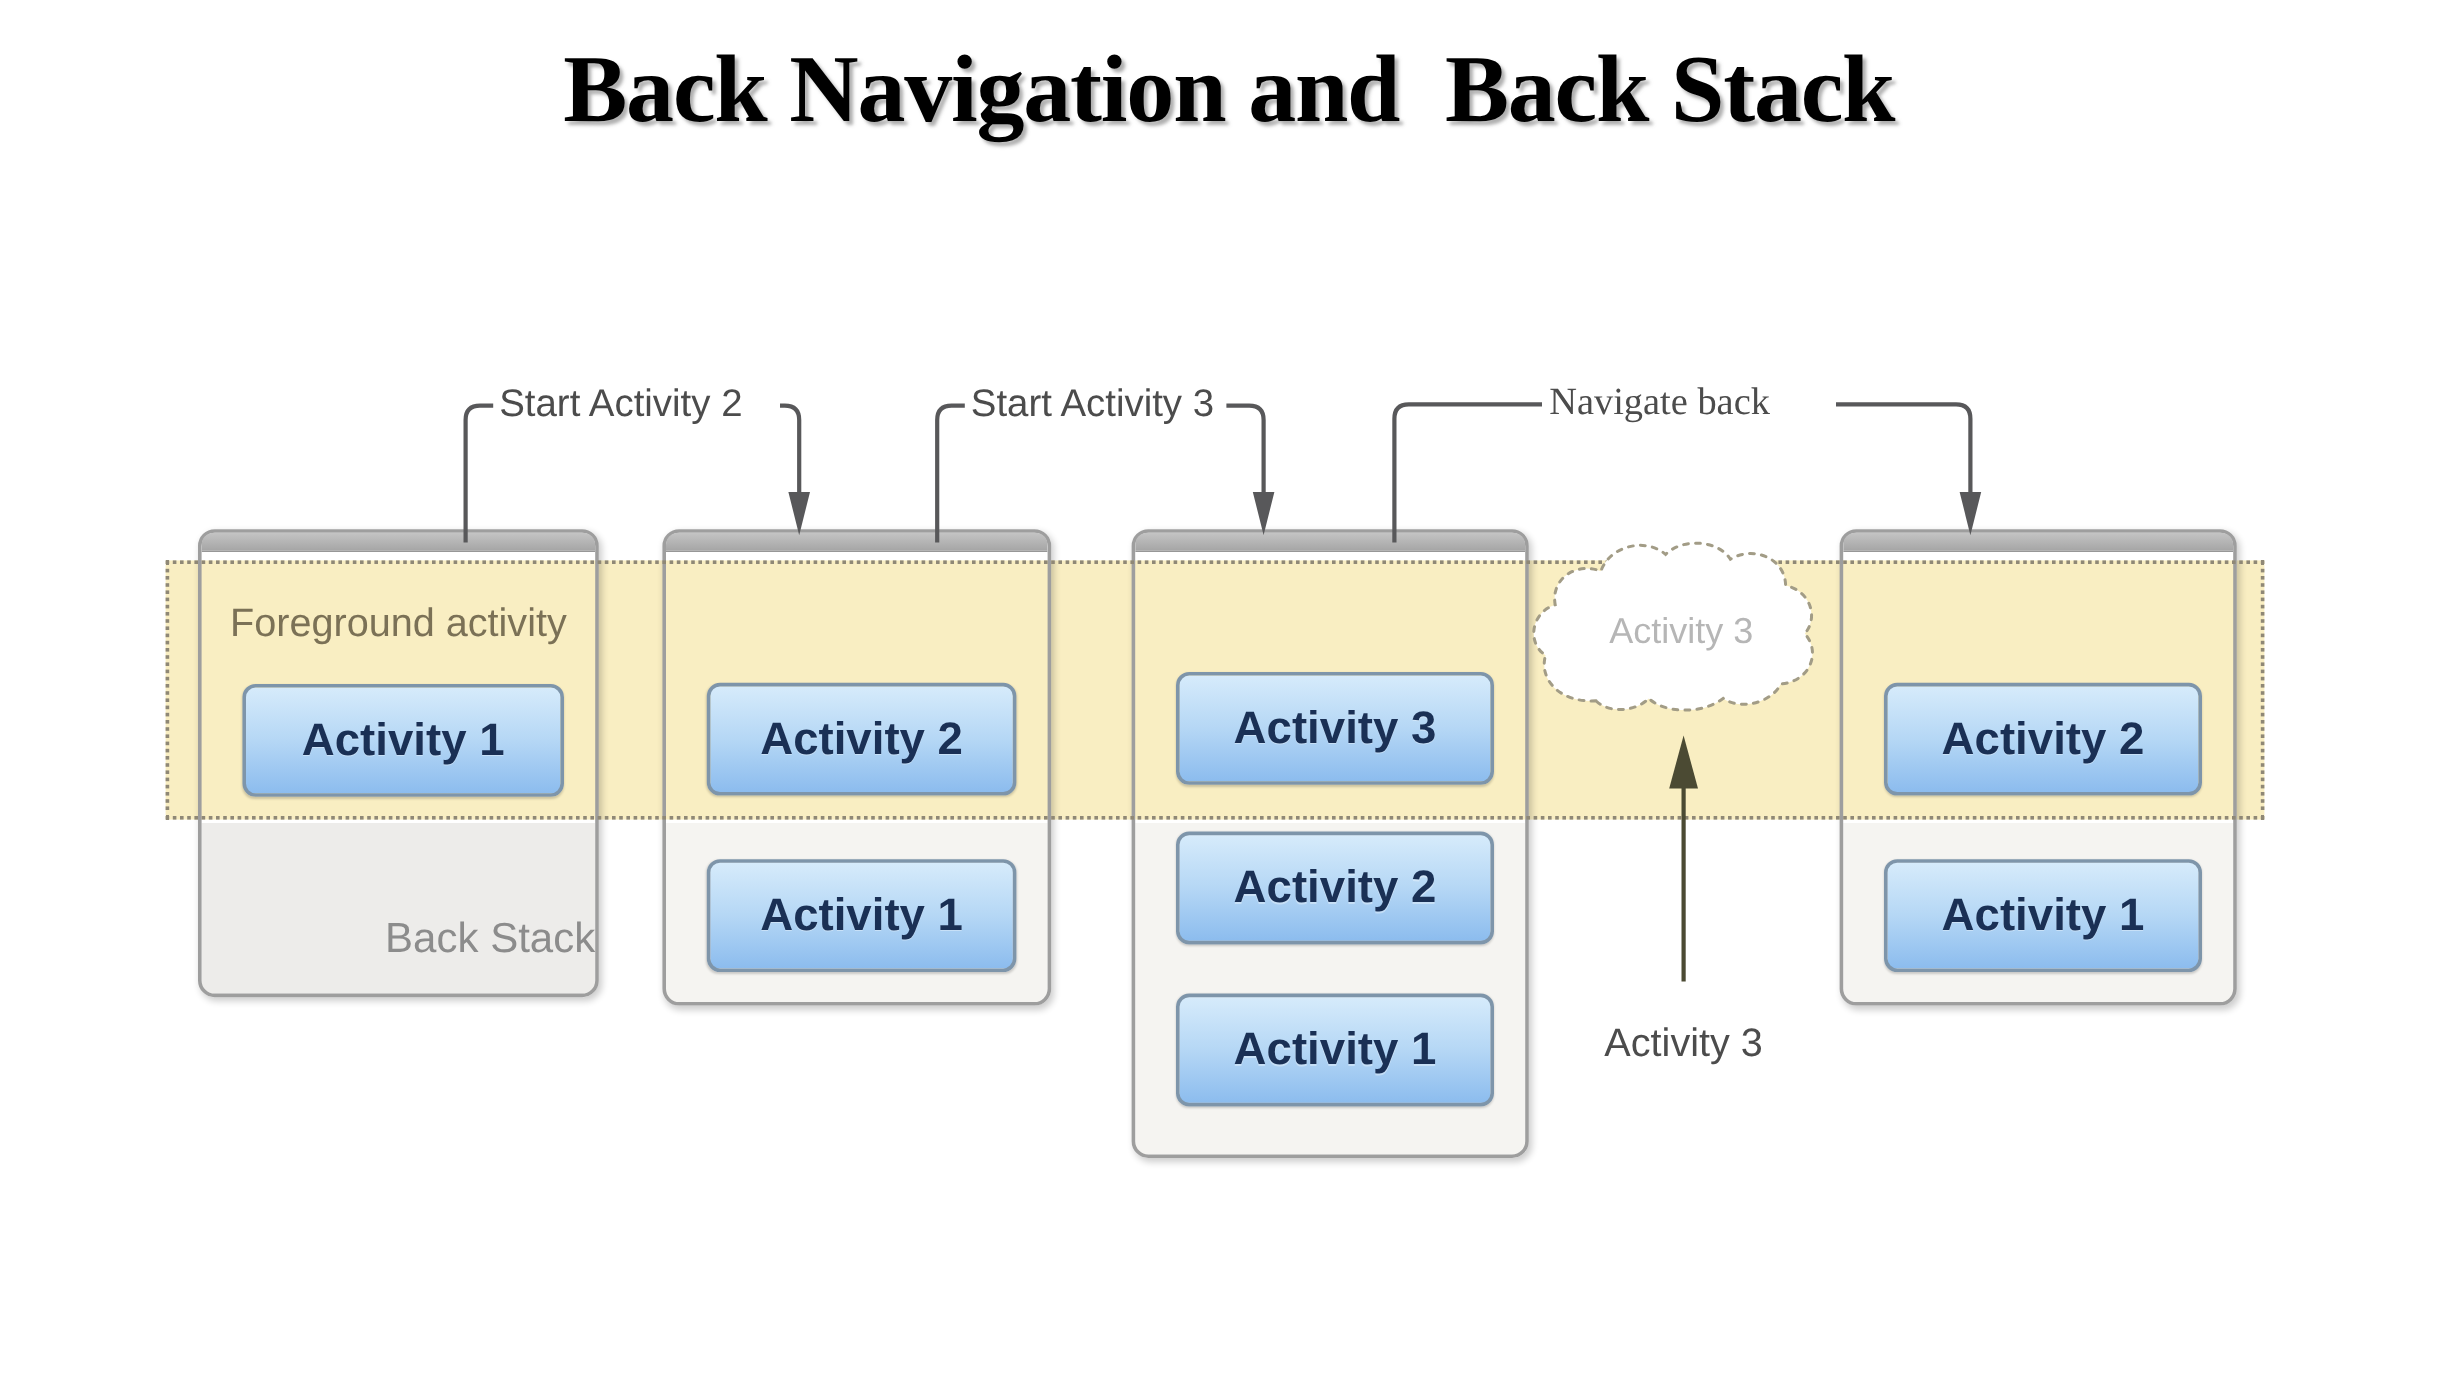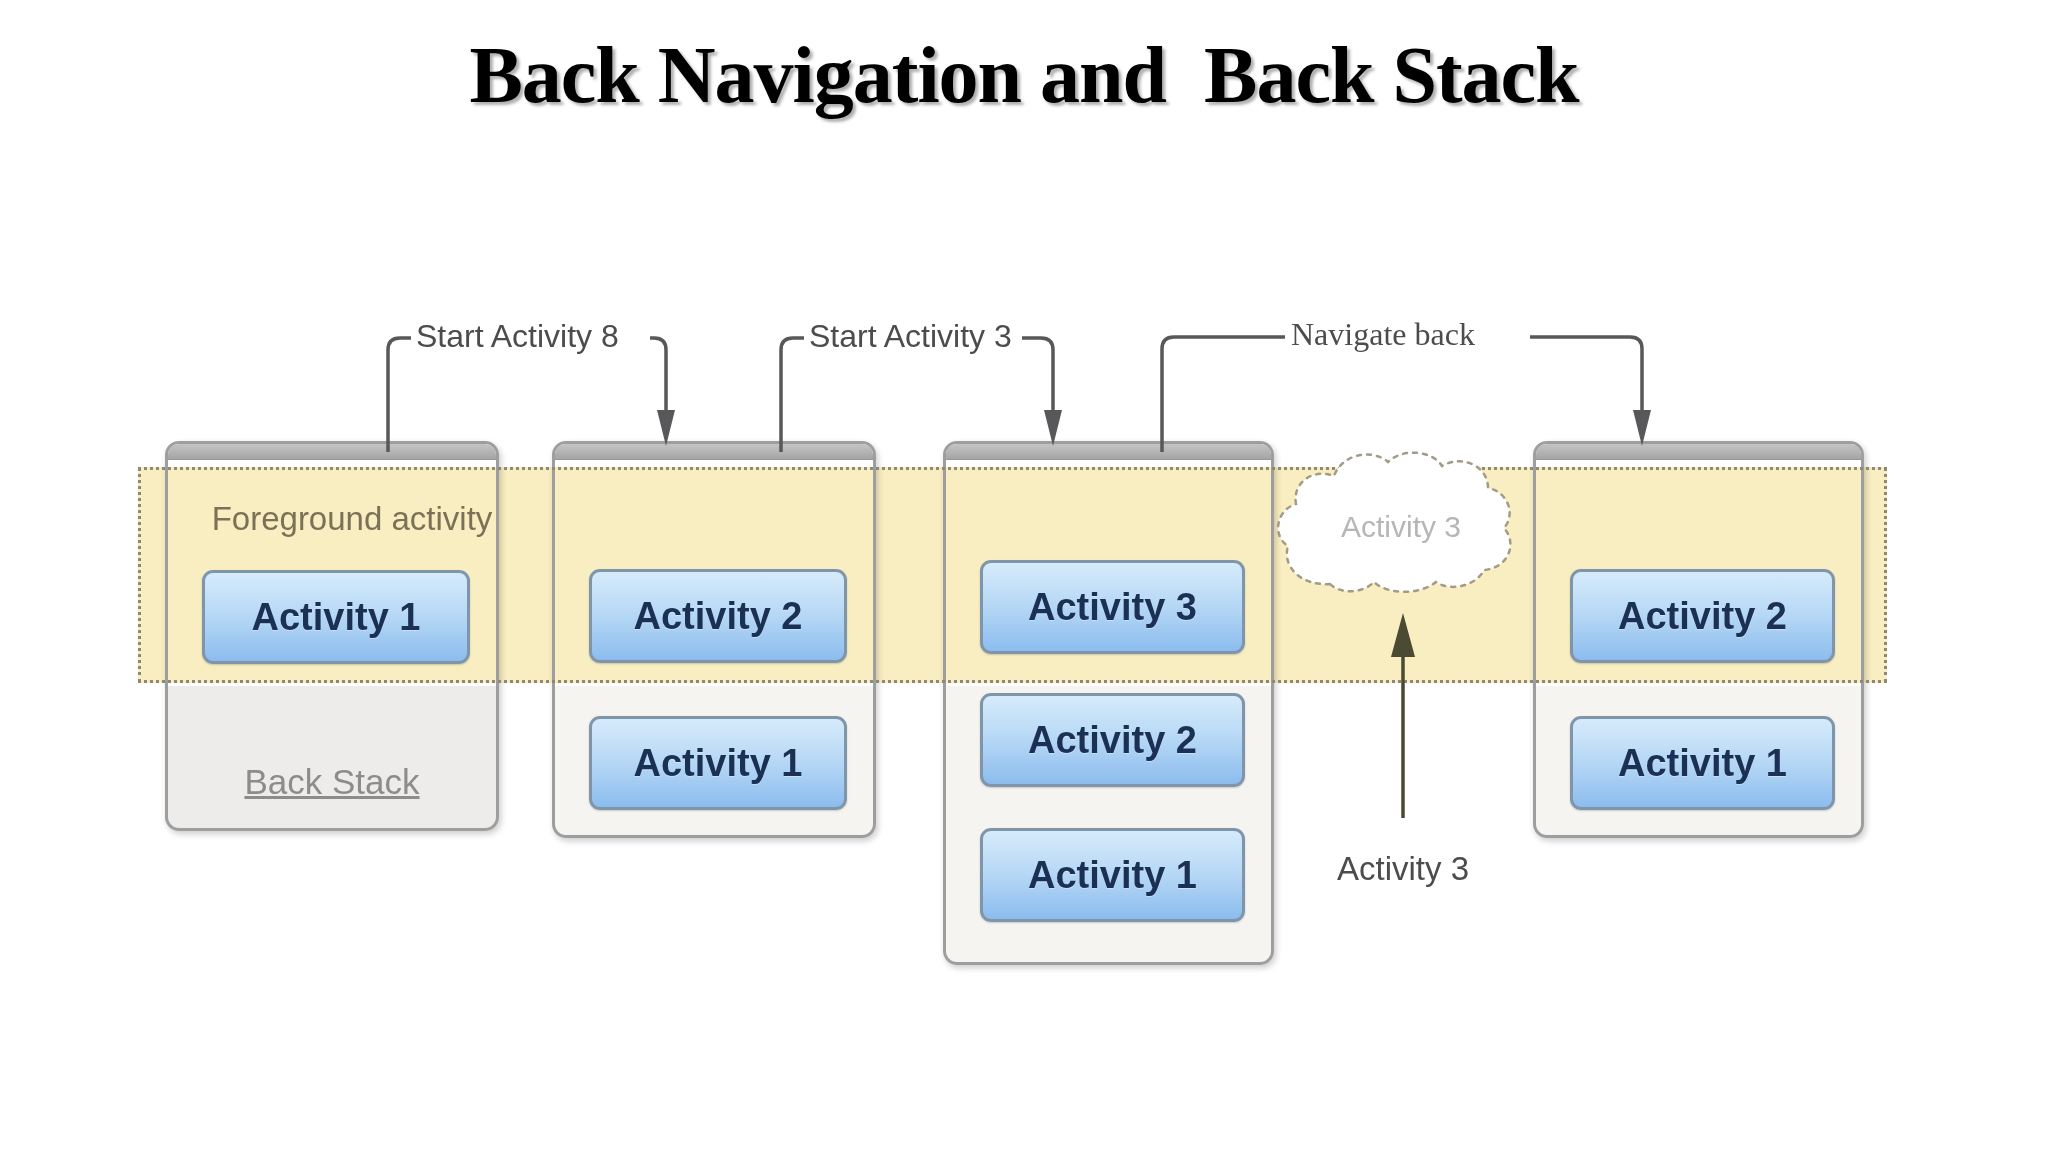--- a/index.html
+++ b/index.html
@@ -40,25 +40,25 @@
   .card2{left:552px;top:441px;width:324px;height:397px;}
   .card3{left:943px;top:441px;width:331px;height:524px;}
   .card4{left:1533px;top:441px;width:331px;height:397px;}
   .card-bar{
     position:absolute;top:0;left:0;right:0;height:15px;
     background:linear-gradient(var(--card-bar-top),var(--card-bar-bottom));
     border-radius:10px 10px 0 0;border-bottom:1px solid #979797;
   }
   .fg-label{
     position:absolute;top:56px;left:0;width:100%;text-align:center;
-    font-size:33px;color:var(--foreground-label-text);padding-left:20px;
+    font-size:33px;color:var(--foreground-label-text);
   }
   .footer-label{
-    position:absolute;top:318px;left:0;width:100%;text-align:center;
-    font-size:35px;color:var(--back-stack-text);text-decoration:underline;
+    position:absolute;top:318px;left:0;width:100%;text-align:right;
+    font-size:35px;color:var(--back-stack-text);
   }
   .btn{
     position:absolute;left:34px;right:26px;height:94px;box-sizing:border-box;
     border:3px solid var(--button-border);border-radius:11px;
     background:linear-gradient(180deg,var(--button-top) 0%,var(--button-mid) 50%,var(--button-bottom) 100%);
     display:flex;align-items:center;justify-content:center;
     font-weight:bold;font-size:38px;color:var(--button-text);
     box-shadow:0 1px 2px rgba(0,0,0,0.18);
     text-shadow:0 1px 0 rgba(255,255,255,0.35);
   }
@@ -154,21 +154,21 @@
     <polygon class="conn-head" points="1044,410 1062,410 1053,446"></polygon>
 
     <path class="conn-path" d="M 1162 452 L 1162 349 Q 1162 337 1174 337 L 1285 337"></path>
     <path class="conn-path" d="M 1530 337 L 1630 337 Q 1642 337 1642 349 L 1642 412"></path>
     <polygon class="conn-head" points="1633,410 1651,410 1642,446"></polygon>
 
     <line class="up-arrow-line" x1="1403" y1="818" x2="1403" y2="650"></line>
     <polygon class="up-arrow-head" points="1391,657 1415,657 1403,613"></polygon>
   </svg>
 
-  <div class="conn-label lbl-start2">Start Activity 8</div>
+  <div class="conn-label lbl-start2">Start Activity 2</div>
   <div class="conn-label lbl-start3">Start Activity 3</div>
   <div class="conn-label lbl-navback">Navigate back</div>
 
   <div class="destroyed-label">
     <div>Activity 3</div>
   </div>
 
 </div>
 
 </body></html>

